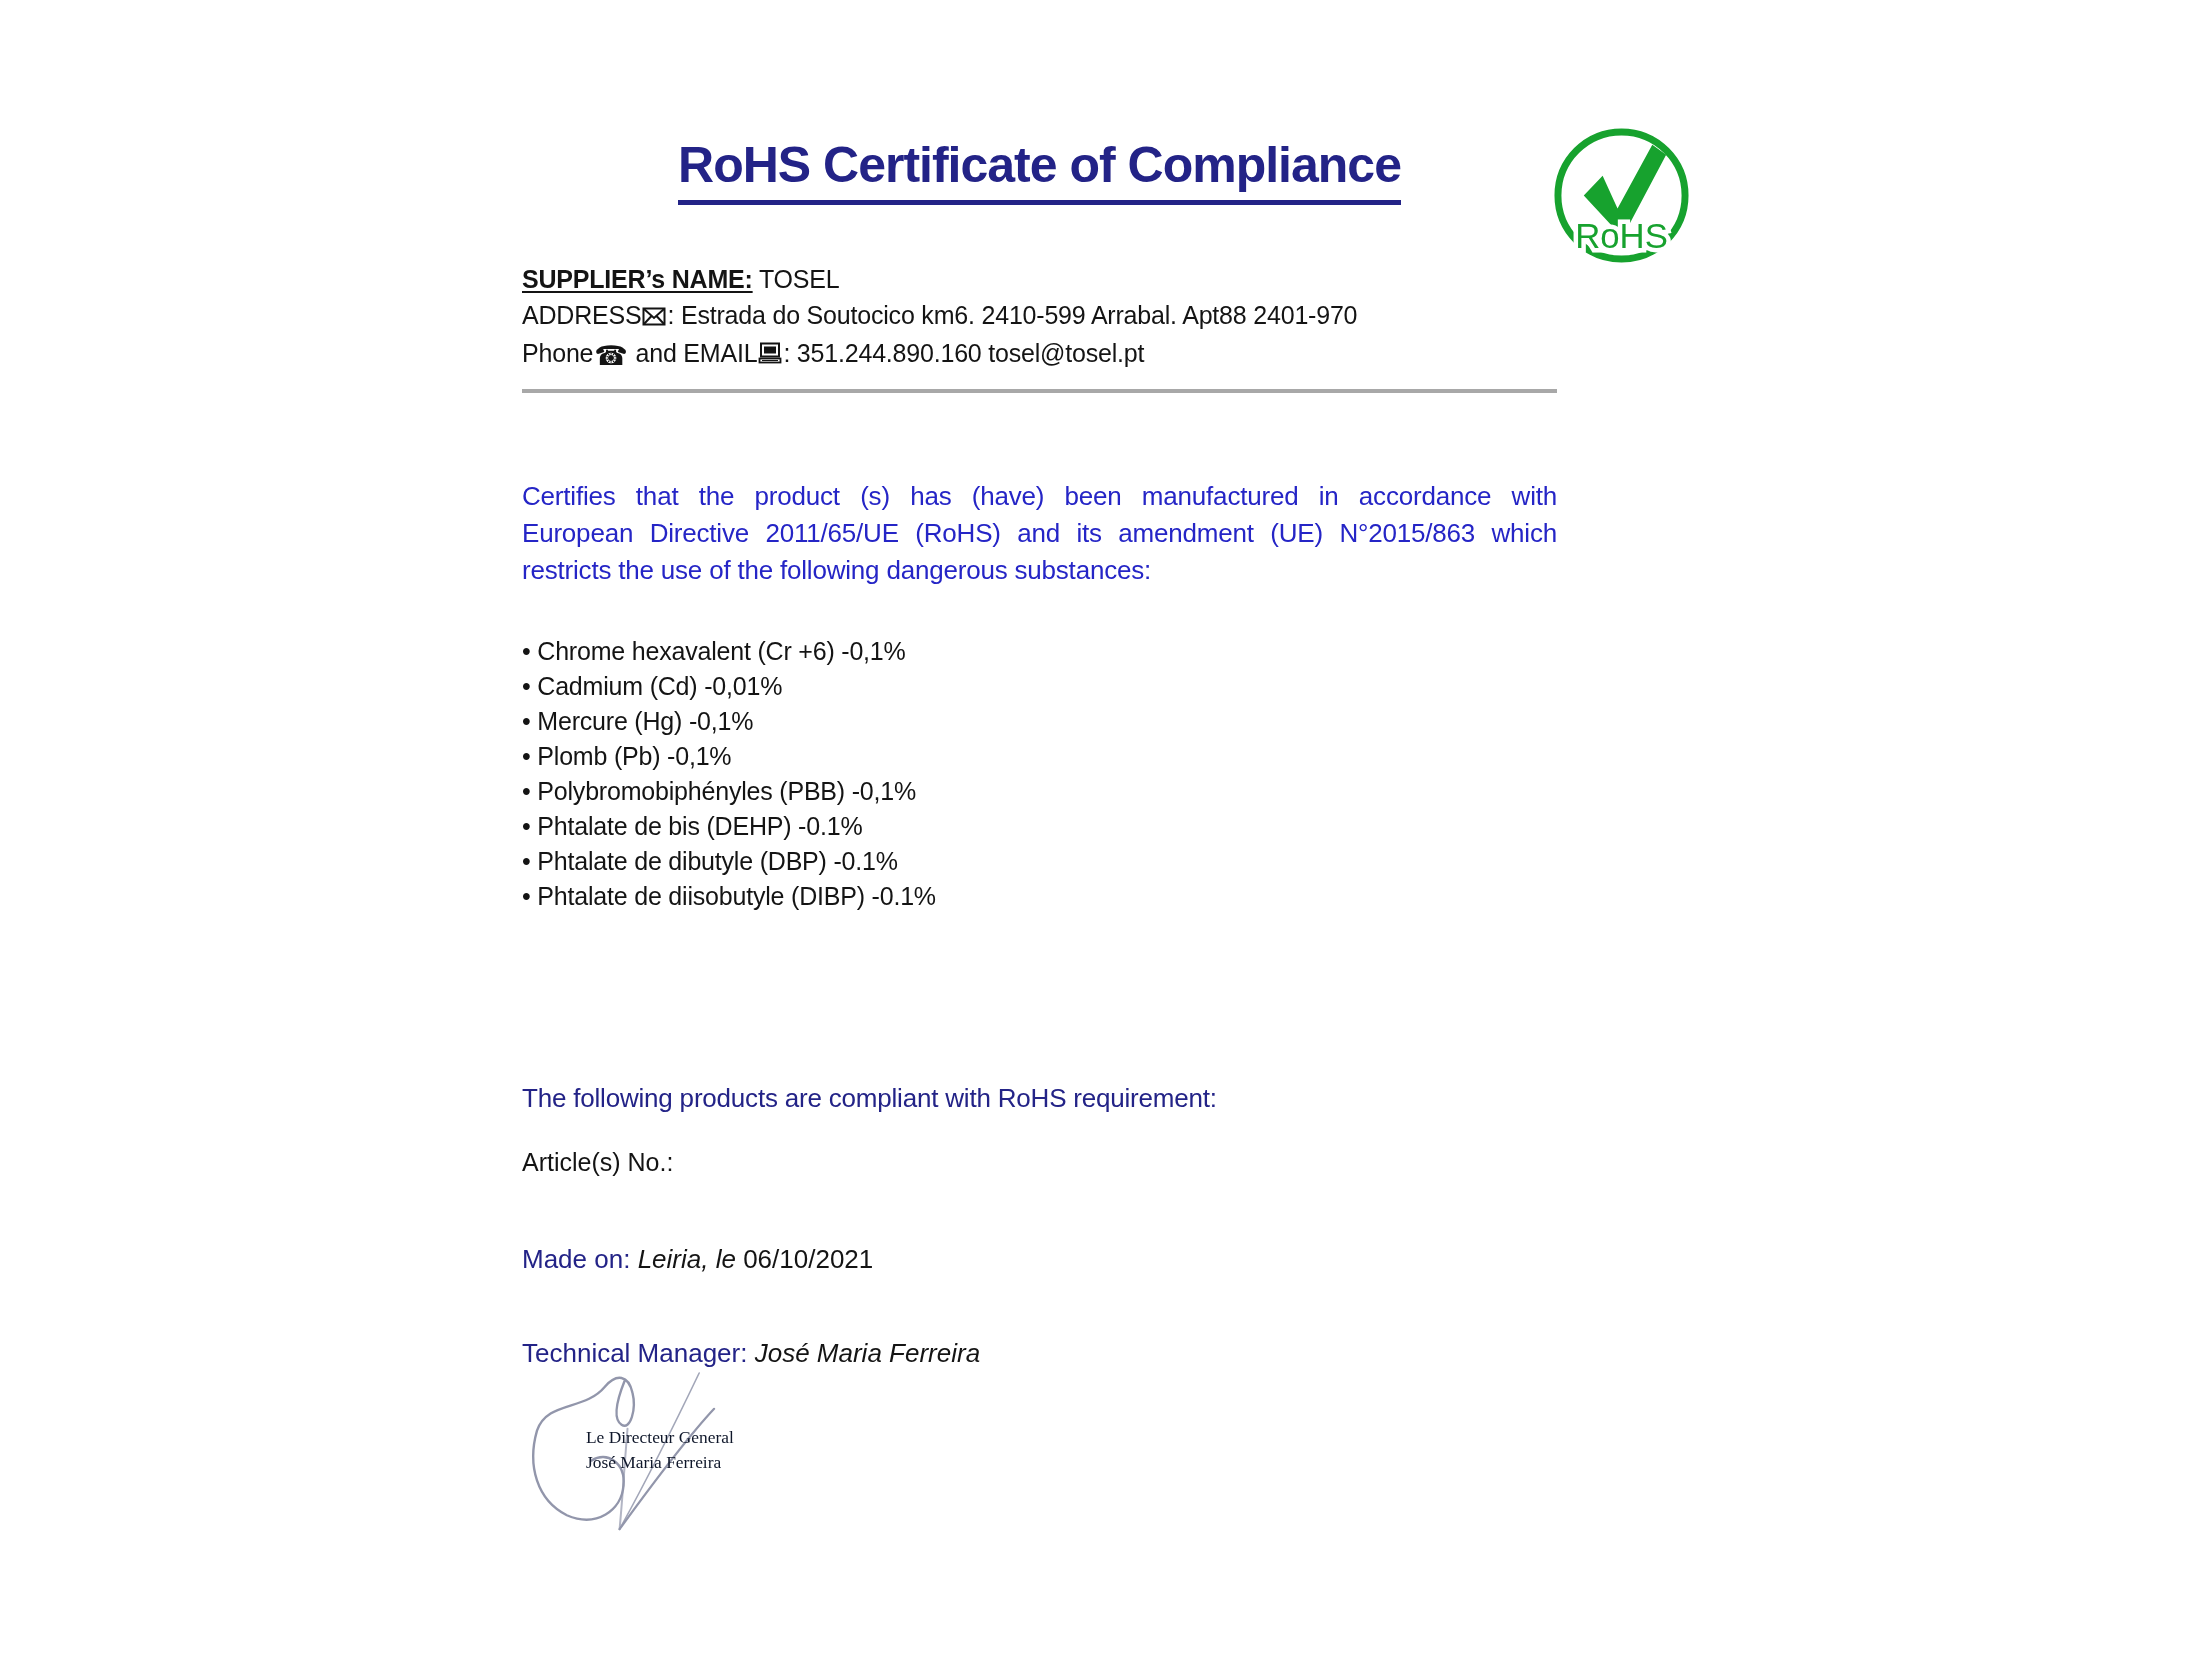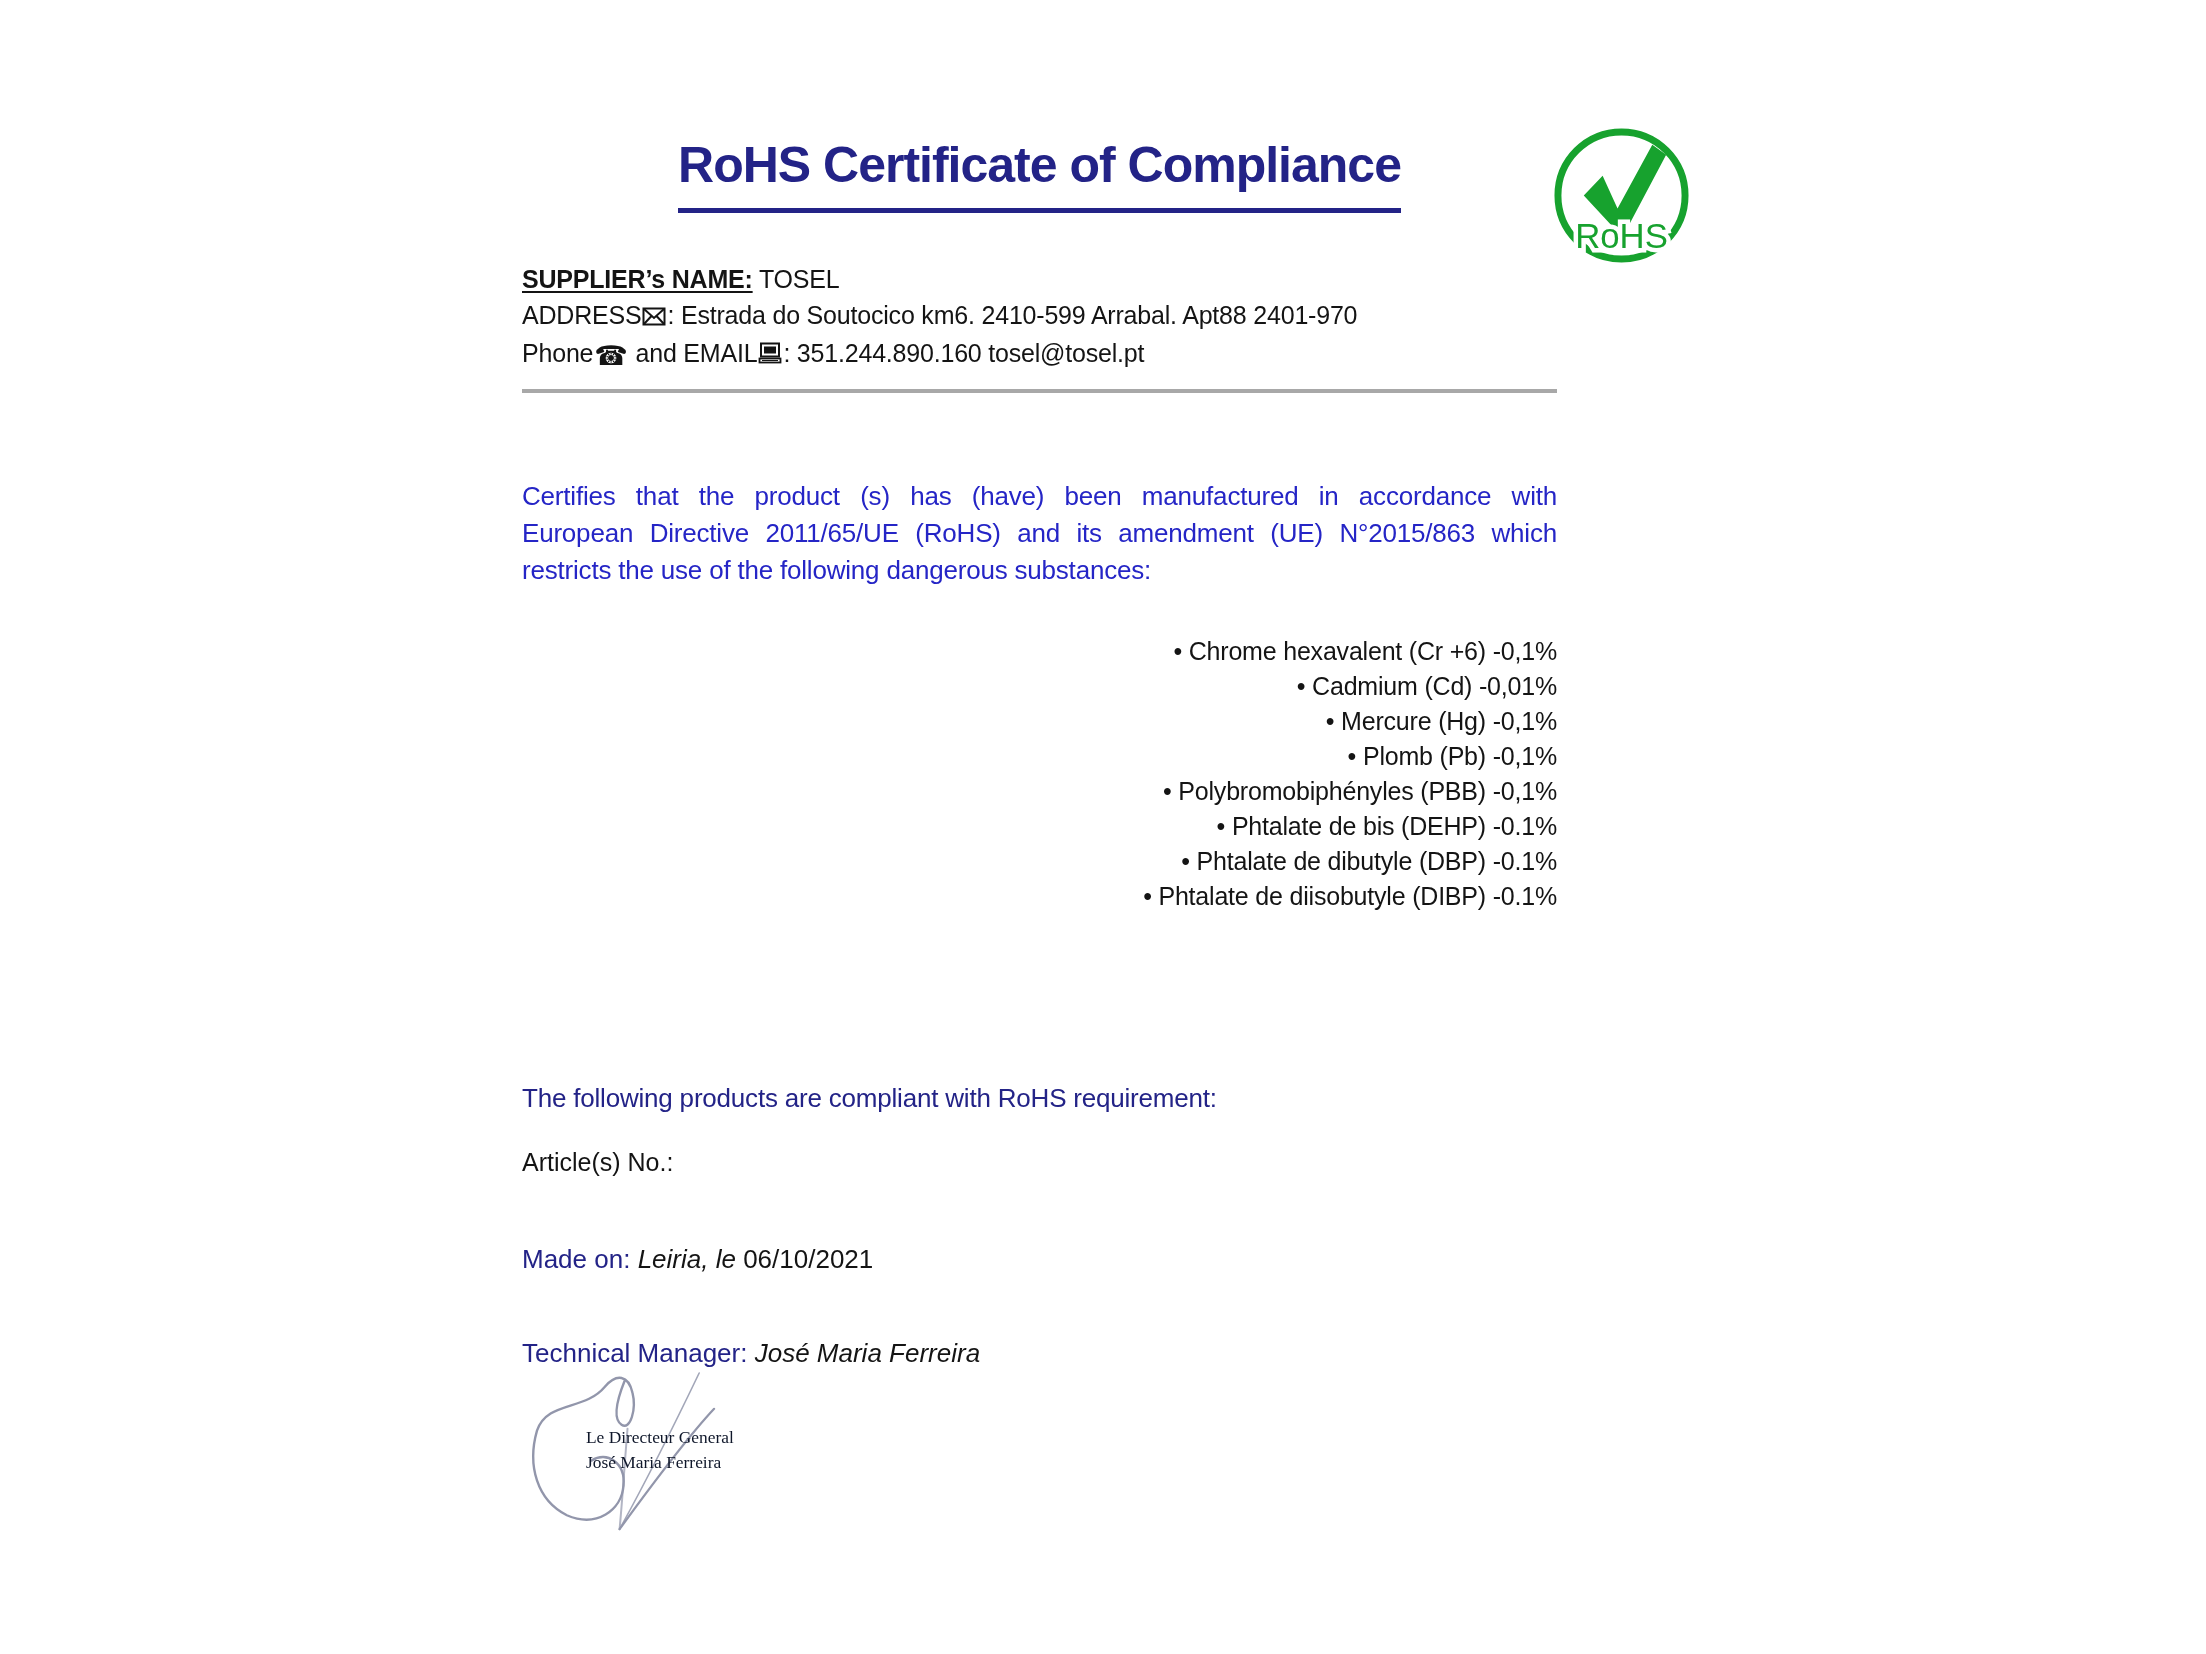--- a/index.html
+++ b/index.html
@@ -10,42 +10,42 @@
   .page{position:absolute;inset:0;background:#ffffff;}
 
   
   .col{position:absolute;left:522px;width:1035px;}
 
   
   .title-wrap{top:139px;text-align:center;}
   .doc-title{
     display:inline-block;
     font-size:50px;font-weight:700;letter-spacing:-1px;
-    color:#232387;border-bottom:5px solid #232387;padding-bottom:16px;
+    color:#232387;border-bottom:5px solid #232387;padding-bottom:8px;
     line-height:1.05;
   }
 
   
   .logo{position:absolute;left:1550px;top:125px;width:143px;height:143px;}
 
   
   .supplier{top:261px;font-size:25px;line-height:36px;letter-spacing:-0.2px;color:#141414;}
   .supplier .b{font-weight:700;}
   .supplier .u{text-decoration:underline;text-decoration-thickness:2px;text-underline-offset:3px;}
   .inline-icon{display:inline-block;vertical-align:-2px;margin:0 1px;}
 
   .divider{position:absolute;left:522px;top:389px;width:1035px;height:4px;background:#a8a8a8;}
 
   
   .cert{top:450px;font-size:26px;line-height:37px;color:#2525c6;letter-spacing:-0.2px;margin-top:28px;}
   .cert .jline{text-align:justify;text-align-last:justify;}
   .cert .lline{text-align:left;}
 
   
-  .bullets{top:634px;font-size:25px;line-height:35px;letter-spacing:-0.2px;color:#141414;text-align:right;}
+  .bullets{top:634px;font-size:25px;line-height:35px;letter-spacing:-0.2px;color:#141414;}
   .bullets ul{list-style:none;margin:0;padding:0;}
   .bullets li::before{content:"\2022\00a0";}
 
   
   .compliance{top:1083px;font-size:26px;color:#232387;letter-spacing:-0.2px;}
   .articles{top:1148px;font-size:25px;color:#141414;}
 
   
   .madeon{top:1244px;font-size:26px;}
   .manager{top:1338px;font-size:26px;}

